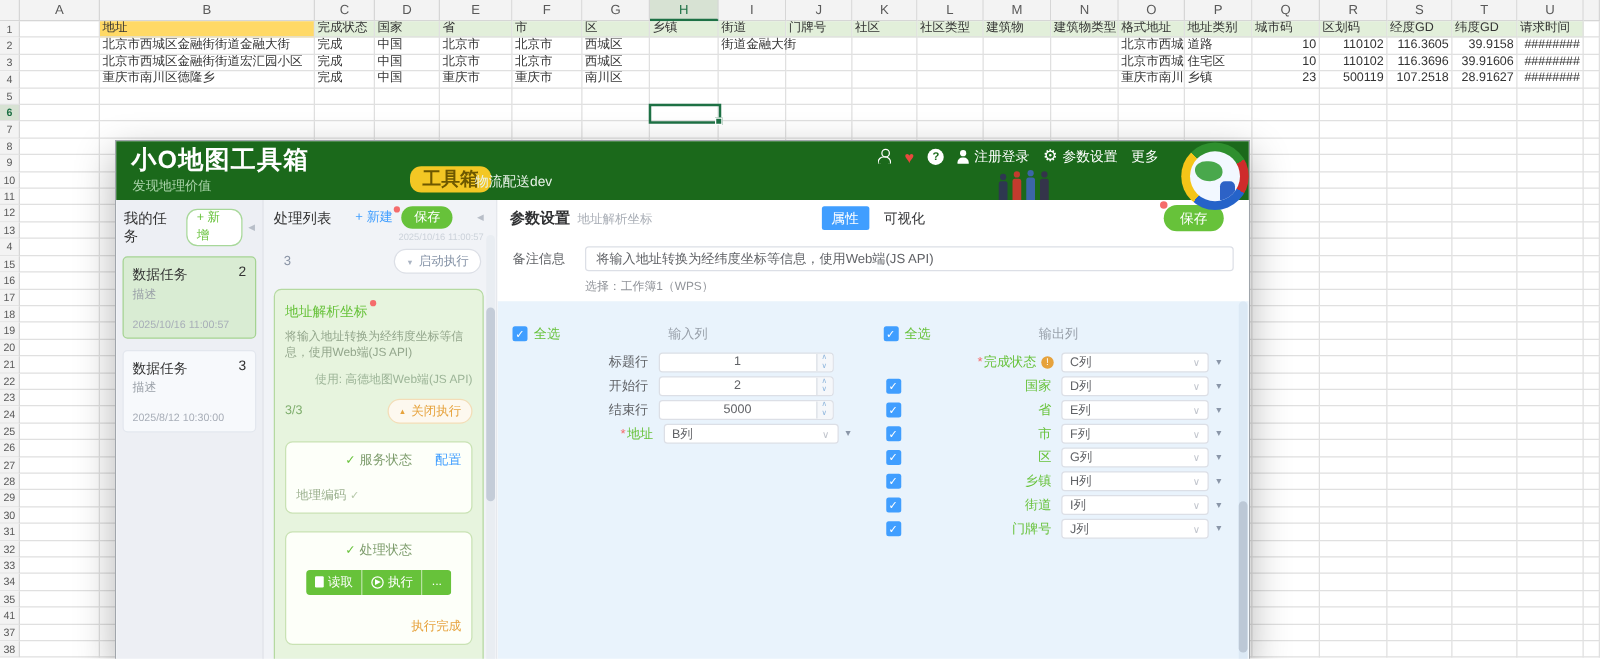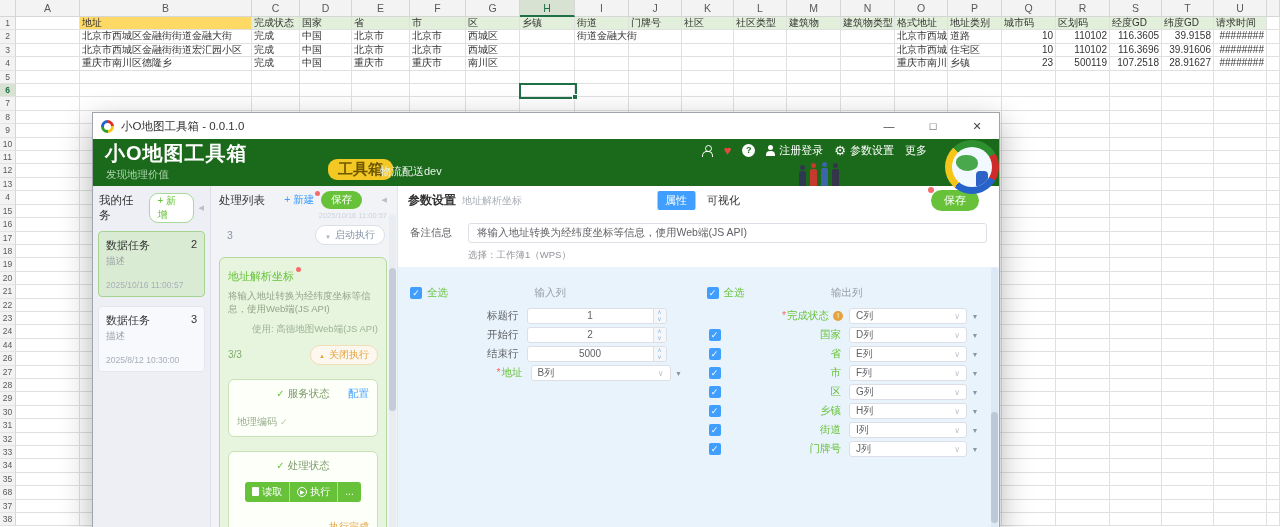--- a/index.html
+++ b/index.html
@@ -835,21 +835,21 @@
       <div class="scell" style="width: 53px;"></div>
       <div class="scell" style="width: 54px;"></div>
       <div class="scell" style="width: 54px;"></div>
       <div class="scell" style="width: 54px;"></div>
       <div class="scell" style="width: 52px;"></div>
       <div class="scell" style="width: 52px;"></div>
       <div class="scell" style="width: 53px;"></div>
       <div class="scell stub"></div>
     </div>
     <div class="srow">
-      <div class="rownum">44</div>
+      <div class="rownum">25</div>
       <div class="scell" style="width: 64px;"></div>
       <div class="scell" style="width: 172px;"></div>
       <div class="scell" style="width: 48px;"></div>
       <div class="scell" style="width: 52px;"></div>
       <div class="scell" style="width: 58px;"></div>
       <div class="scell" style="width: 56px;"></div>
       <div class="scell" style="width: 54px;"></div>
       <div class="scell" style="width: 55px;"></div>
       <div class="scell" style="width: 54px;"></div>
       <div class="scell" style="width: 53px;"></div>
@@ -1110,21 +1110,21 @@
       <div class="scell" style="width: 53px;"></div>
       <div class="scell" style="width: 54px;"></div>
       <div class="scell" style="width: 54px;"></div>
       <div class="scell" style="width: 54px;"></div>
       <div class="scell" style="width: 52px;"></div>
       <div class="scell" style="width: 52px;"></div>
       <div class="scell" style="width: 53px;"></div>
       <div class="scell stub"></div>
     </div>
     <div class="srow">
-      <div class="rownum">68</div>
+      <div class="rownum">41</div>
       <div class="scell" style="width: 64px;"></div>
       <div class="scell" style="width: 172px;"></div>
       <div class="scell" style="width: 48px;"></div>
       <div class="scell" style="width: 52px;"></div>
       <div class="scell" style="width: 58px;"></div>
       <div class="scell" style="width: 56px;"></div>
       <div class="scell" style="width: 54px;"></div>
       <div class="scell" style="width: 55px;"></div>
       <div class="scell" style="width: 54px;"></div>
       <div class="scell" style="width: 53px;"></div>
@@ -1188,29 +1188,20 @@
       <div class="scell" style="width: 54px;"></div>
       <div class="scell" style="width: 52px;"></div>
       <div class="scell" style="width: 52px;"></div>
       <div class="scell" style="width: 53px;"></div>
       <div class="scell stub"></div>
     </div>
   </div>
 <div id="selbox"></div>
 
 <div id="win">
-  <div class="titlebar">
-    <span class="app-ring"></span>
-    <span class="title-text">小O地图工具箱 - 0.0.1.0</span>
-    <span class="win-controls">
-      <span class="win-btn">—</span>
-      <span class="win-btn">□</span>
-      <span class="win-btn">✕</span>
-    </span>
-  </div>
 
   <div class="banner">
     <span class="app-title">小O地图工具箱</span>
     <span class="slogan">发现地理价值</span>
     <span class="badge-tool">工具箱</span>
     <span class="env-text">物流配送dev</span>
     <span class="banner-icons">
       <span class="ico-person-o"></span>
       <span class="ico-heart"></span>
       <span class="ico-help"></span>

